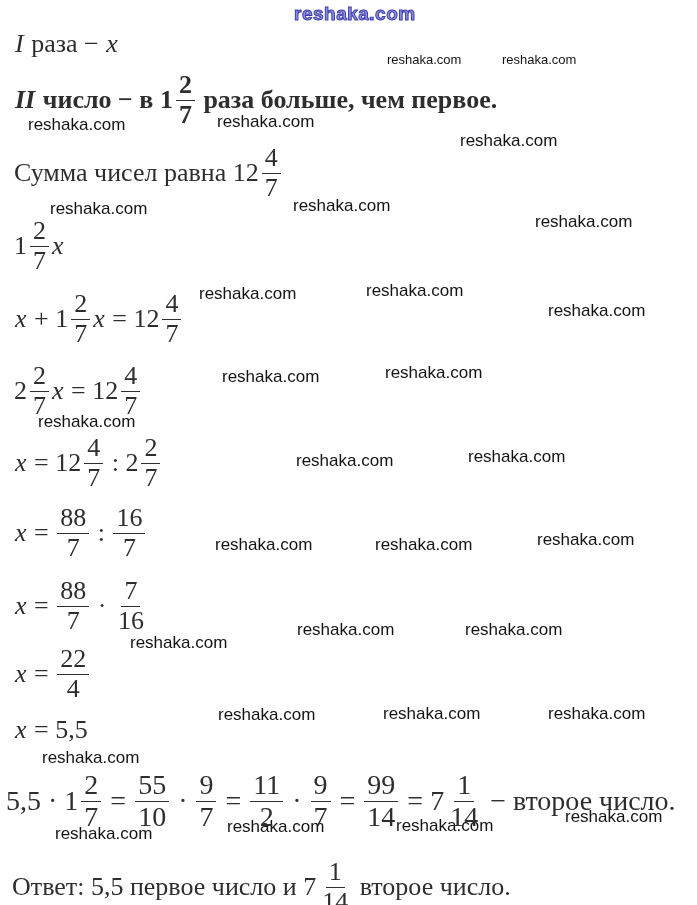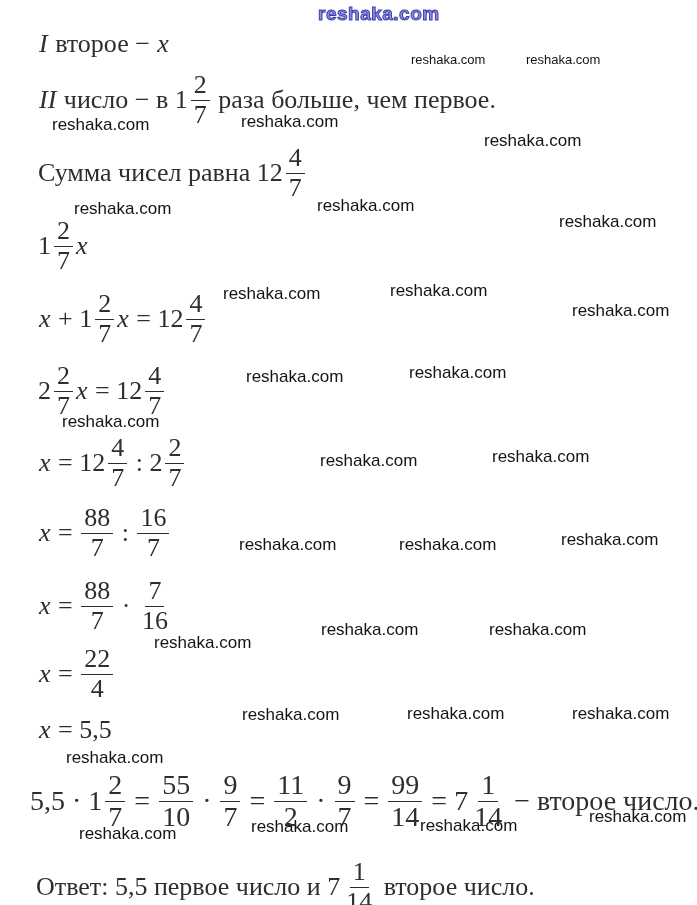--- a/index.html
+++ b/index.html
@@ -2,41 +2,41 @@
 <html><head>
 <meta charset="utf-8">
 <style>
   html,body{margin:0;padding:0;}
   body{
     width:697px;height:905px;position:relative;overflow:hidden;
     background:#ffffff;
     font-family:"Liberation Serif","DejaVu Serif",serif;
     color:#2e2e2e;
   }
-  #page{position:absolute;inset:0;margin-left:24px;}
+  #page{position:absolute;inset:0;}
 
   
   .math-line{
     position:absolute;left:14px;height:60px;
     display:flex;align-items:center;
     font-size:26px;white-space:pre;
   }
   .math-line .tx{white-space:pre;}
   .math-line .var,.math-line .rom{font-style:italic;padding:0 1px;}
   .frac-group{display:inline-flex;align-items:center;}
   .frac-group .whole{margin-right:1px;}
   .frac{
     display:inline-flex;flex-direction:column;align-items:center;
     line-height:1.08;margin:0 2px;text-align:center;
   }
   .frac .num{padding:0 3px;border-bottom:1.6px solid #2e2e2e;}
   .frac .den{padding:0 3px;}
 
   .line-1{top:14px;}
-  .line-2{top:70px;}
+  .line-2{top:70px;font-weight:bold;}
   .line-3{top:143px;justify-content:space-between;}
   .line-4{top:216px;}
   .line-5{top:289px;}
   .line-6{top:361px;}
   .line-7{top:433px;}
   .line-8{top:503px;}
   .line-9{top:576px;}
   .line-10{top:644px;}
   .line-11{top:700px;}
   .line-12{top:771px;left:6px;font-size:28px;}
@@ -86,21 +86,21 @@
       <div class="wm lg" style="left: 218px; top: 705px;">reshaka.com</div>
       <div class="wm lg" style="left: 383px; top: 704px;">reshaka.com</div>
       <div class="wm lg" style="left: 548px; top: 704px;">reshaka.com</div>
       <div class="wm lg" style="left: 42px; top: 748px;">reshaka.com</div>
       <div class="wm lg" style="left: 227px; top: 817px;">reshaka.com</div>
       <div class="wm lg" style="left: 396px; top: 816px;">reshaka.com</div>
       <div class="wm lg" style="left: 565px; top: 807px;">reshaka.com</div>
       <div class="wm lg" style="left: 55px; top: 824px;">reshaka.com</div>
     </div>
   <div id="math-lines">
-      <div class="math-line line-1"><i class="rom">I</i><span class="tx"> второе − </span><i class="var">x</i></div>
+      <div class="math-line line-1"><i class="rom">I</i><span class="tx"> раза − </span><i class="var">x</i></div>
       <div class="math-line line-2"><i class="rom">II</i><span class="tx"> число − в </span><span class="frac-group"><span class="whole">1</span><span class="frac"><span class="num">2</span><span class="den">7</span></span></span><span class="tx"> раза больше, чем первое.</span></div>
       <div class="math-line line-3"><span class="tx">Сумма чисел равна </span><span class="frac-group"><span class="whole">12</span><span class="frac"><span class="num">4</span><span class="den">7</span></span></span></div>
       <div class="math-line line-4"><span class="frac-group"><span class="whole">1</span><span class="frac"><span class="num">2</span><span class="den">7</span></span></span><i class="var">x</i></div>
       <div class="math-line line-5"><i class="var">x</i><span class="tx"> + </span><span class="frac-group"><span class="whole">1</span><span class="frac"><span class="num">2</span><span class="den">7</span></span></span><i class="var">x</i><span class="tx"> = </span><span class="frac-group"><span class="whole">12</span><span class="frac"><span class="num">4</span><span class="den">7</span></span></span></div>
       <div class="math-line line-6"><span class="frac-group"><span class="whole">2</span><span class="frac"><span class="num">2</span><span class="den">7</span></span></span><i class="var">x</i><span class="tx"> = </span><span class="frac-group"><span class="whole">12</span><span class="frac"><span class="num">4</span><span class="den">7</span></span></span></div>
       <div class="math-line line-7"><i class="var">x</i><span class="tx"> = </span><span class="frac-group"><span class="whole">12</span><span class="frac"><span class="num">4</span><span class="den">7</span></span></span><span class="tx"> : </span><span class="frac-group"><span class="whole">2</span><span class="frac"><span class="num">2</span><span class="den">7</span></span></span></div>
       <div class="math-line line-8"><i class="var">x</i><span class="tx"> = </span><span class="frac-group"><span class="frac"><span class="num">88</span><span class="den">7</span></span></span><span class="tx"> : </span><span class="frac-group"><span class="frac"><span class="num">16</span><span class="den">7</span></span></span></div>
       <div class="math-line line-9"><i class="var">x</i><span class="tx"> = </span><span class="frac-group"><span class="frac"><span class="num">88</span><span class="den">7</span></span></span><span class="tx"> · </span><span class="frac-group"><span class="frac"><span class="num">7</span><span class="den">16</span></span></span></div>
       <div class="math-line line-10"><i class="var">x</i><span class="tx"> = </span><span class="frac-group"><span class="frac"><span class="num">22</span><span class="den">4</span></span></span></div>
       <div class="math-line line-11"><i class="var">x</i><span class="tx"> = 5,5</span></div>

